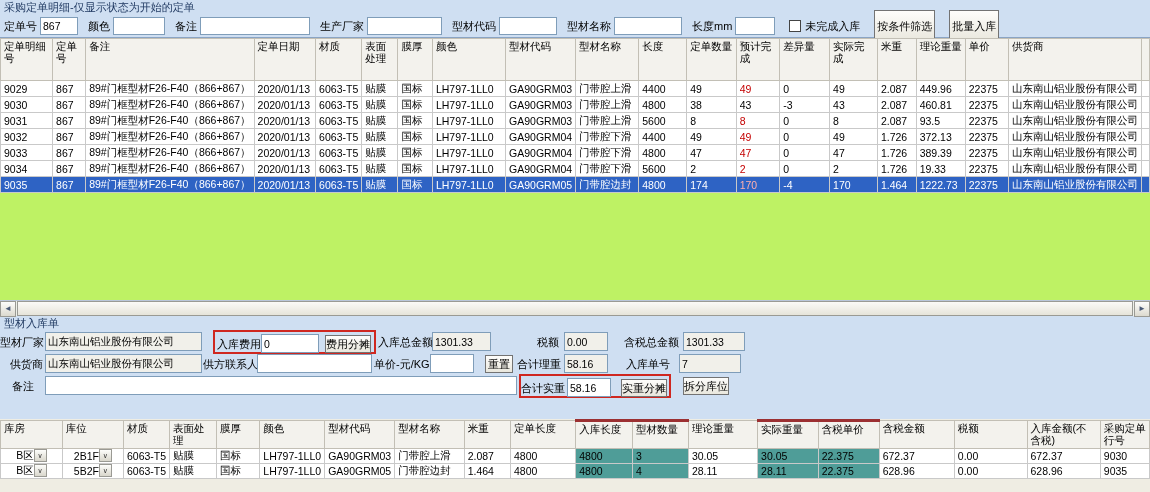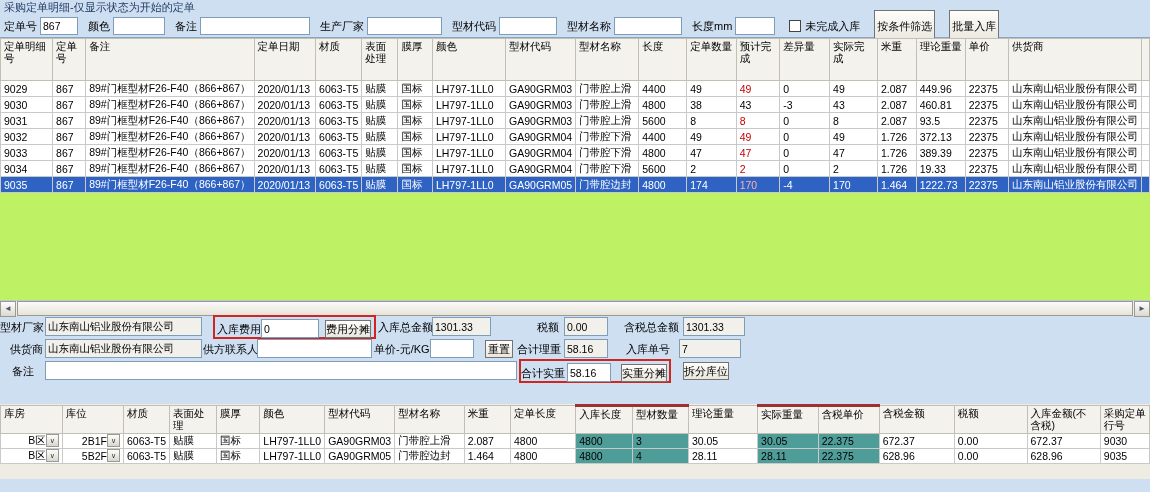--- a/index.html
+++ b/index.html
@@ -44,21 +44,21 @@
   .datewrap{position:absolute;top:1px;height:19px;border:1px solid #7f9db9;background:#fff;display:flex}
   .datewrap .dval{flex:1;padding:1px 2px;font-size:10.5px}
   .datewrap .dbtn{width:16px;background:linear-gradient(#fdfdfb,#dcdacf);border-left:1px solid #9a9a94;font-size:7px;line-height:17px;text-align:center;color:#333}
   .blue-label{color:#2f5fb8}
 
   .table-area{height:75px;background:#efede3}
   #inbound-table th{height:27px}
   #inbound-table th.grp{border-top:3px solid #9c3032}
   #inbound-table td{height:14px}
   #inbound-table td.teal{background:#4f9d98}
-  .combo{display:flex;justify-content:flex-end;align-items:center;height:100%}
+  .combo{display:flex;justify-content:center;align-items:center;height:100%}
   .combo-btn{width:13px;height:13px;background:linear-gradient(#fdfdfb,#d9d7cc);border:1px solid #9a9a94;font-size:7px;line-height:11px;text-align:center;color:#333;flex:none}
 </style>
 </head>
 <body>
 
 <div class="app">
 
   <div class="top-section">
     <div class="section-title">采购定单明细-仅显示状态为开始的定单</div>
 
@@ -291,20 +291,21 @@
     </div>
 
     <div class="hscrollbar">
       <div class="sb-btn">◄</div>
       <div class="sb-thumb"></div>
       <div class="sb-btn">►</div>
     </div>
   </div>
 
   <div class="bottom-section">
+    <div class="section-title">型材入库单</div>
 
     <div class="form-rows">
 
 
       <div class="frow">
         <span class="flabel" style="left:0px;width:43px">型材厂家</span>
         <input class="ffield ro" style="left: 45px; width: 157px;" value="山东南山铝业股份有限公司">
         <div class="redbox" style="left:213px;width:163px">
           <span class="flabel" style="left:2px;width:42px">入库费用</span>
           <input class="ffield" style="left: 46px; width: 58px;" value="0">

